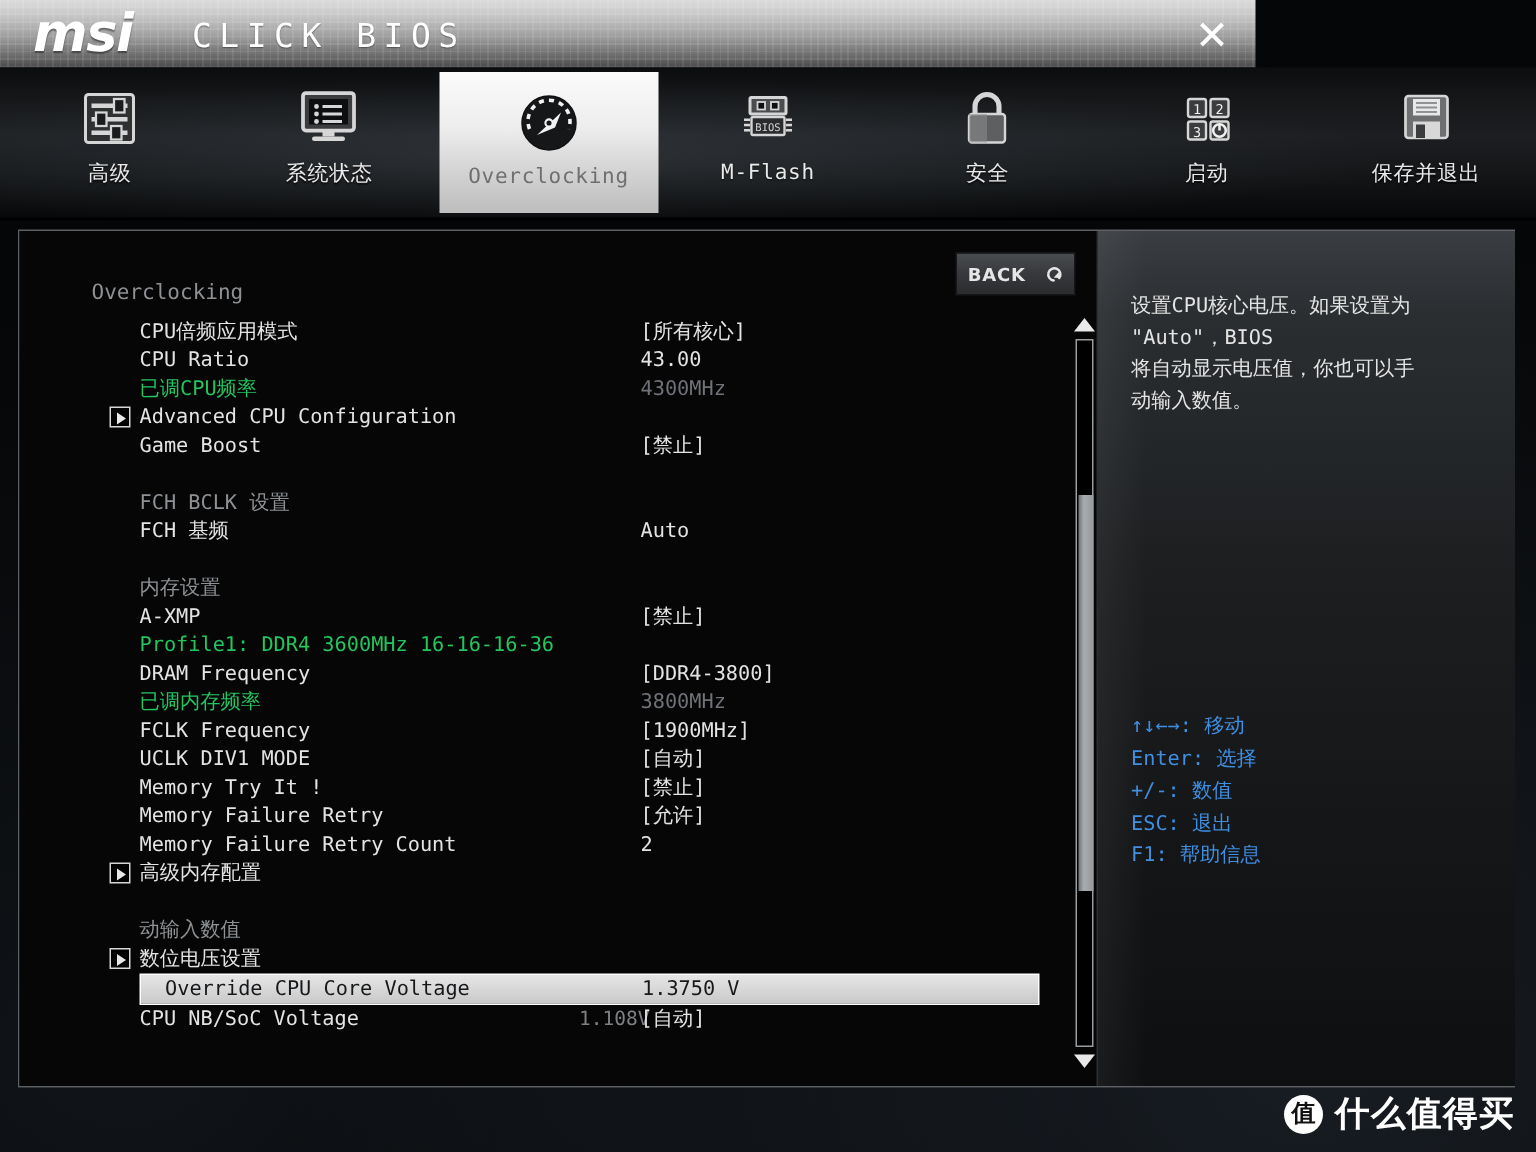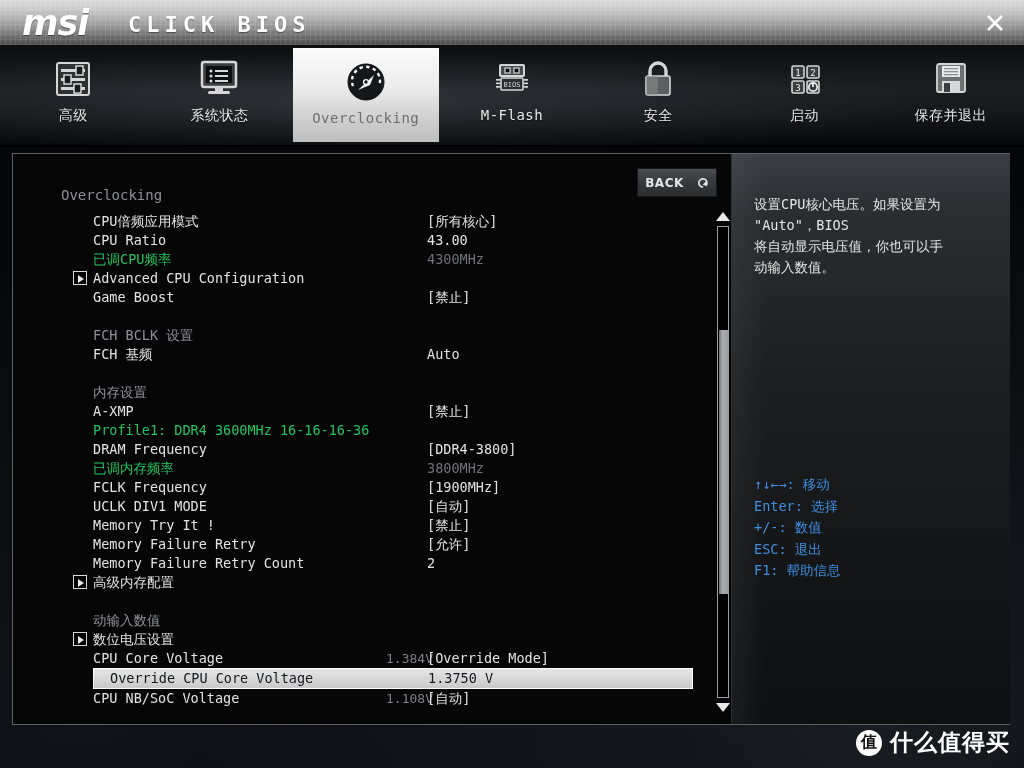--- a/index.html
+++ b/index.html
@@ -14,21 +14,21 @@
     width: 1024px; height: 768px;
     background:
       radial-gradient(ellipse at 85% 92%, rgba(40,48,58,0.55) 0%, rgba(0,0,0,0) 55%),
       radial-gradient(ellipse at 8% 92%, rgba(30,36,44,0.45) 0%, rgba(0,0,0,0) 50%),
       #050607;
     overflow: hidden;
   }
 
   
   .titlebar {
-    position: absolute; left:0; top:0; width:1024px; height:45px;
+    position: absolute; left:0; top:0; width:837px; height:45px;
     background: linear-gradient(180deg,#dcdcdc 0%, #c8c8c8 22%, #9d9d9d 55%, #6d6d6d 82%, #4a4a4a 100%);
     overflow: hidden;
   }
   .titlebar::after{
     content:""; position:absolute; inset:0;
     background-image:
       repeating-linear-gradient(0deg, rgba(255,255,255,.16) 0 1px, transparent 1px 5px),
       repeating-linear-gradient(90deg, rgba(255,255,255,.16) 0 1px, transparent 1px 5px);
     opacity:.55;
   }
@@ -36,21 +36,21 @@
     position:absolute; left:22px; top:3px; z-index:3;
     font-family:"DejaVu Sans", sans-serif;
     font-style: italic; font-weight: 800; font-size: 35px;
     letter-spacing: -1px;
     color:#ffffff;
     text-shadow: 0 1px 1px rgba(0,0,0,.45);
   }
   .clickbios {
     position:absolute; left:128px; top:12px; z-index:3;
     font-family:"DejaVu Sans Mono", monospace;
-    font-weight:700; font-size:22px; letter-spacing:5px;
+    font-weight:400; font-size:22px; letter-spacing:5px;
     color:#ffffff;
     text-shadow: 0 1px 1px rgba(0,0,0,.4);
   }
   .close-btn {
     position:absolute; right:14px; top:8px; width:30px; height:30px; z-index:4;
     cursor:pointer;
   }
   .close-btn svg{ display:block; }
 
   
@@ -424,25 +424,20 @@
             <span class="lbl">高级内存配置</span>
           </div>
           <div class="row spacer"></div>
           <div class="row header">
             <span class="lbl">动输入数值</span>
           </div>
           <div class="row">
             <span class="expander"></span>
             <span class="lbl">数位电压设置</span>
           </div>
-          <div class="row">
-            <span class="lbl">CPU Core Voltage</span>
-            <span class="aux">1.384V</span>
-            <span class="val">[Override Mode]</span>
-          </div>
           <div class="row selected">
             <span class="lbl">Override CPU Core Voltage</span>
             <span class="val">1.3750 V</span>
           </div>
           <div class="row">
             <span class="lbl">CPU NB/SoC Voltage</span>
             <span class="aux">1.108V</span>
             <span class="val">[自动]</span>
           </div>
         </div>

